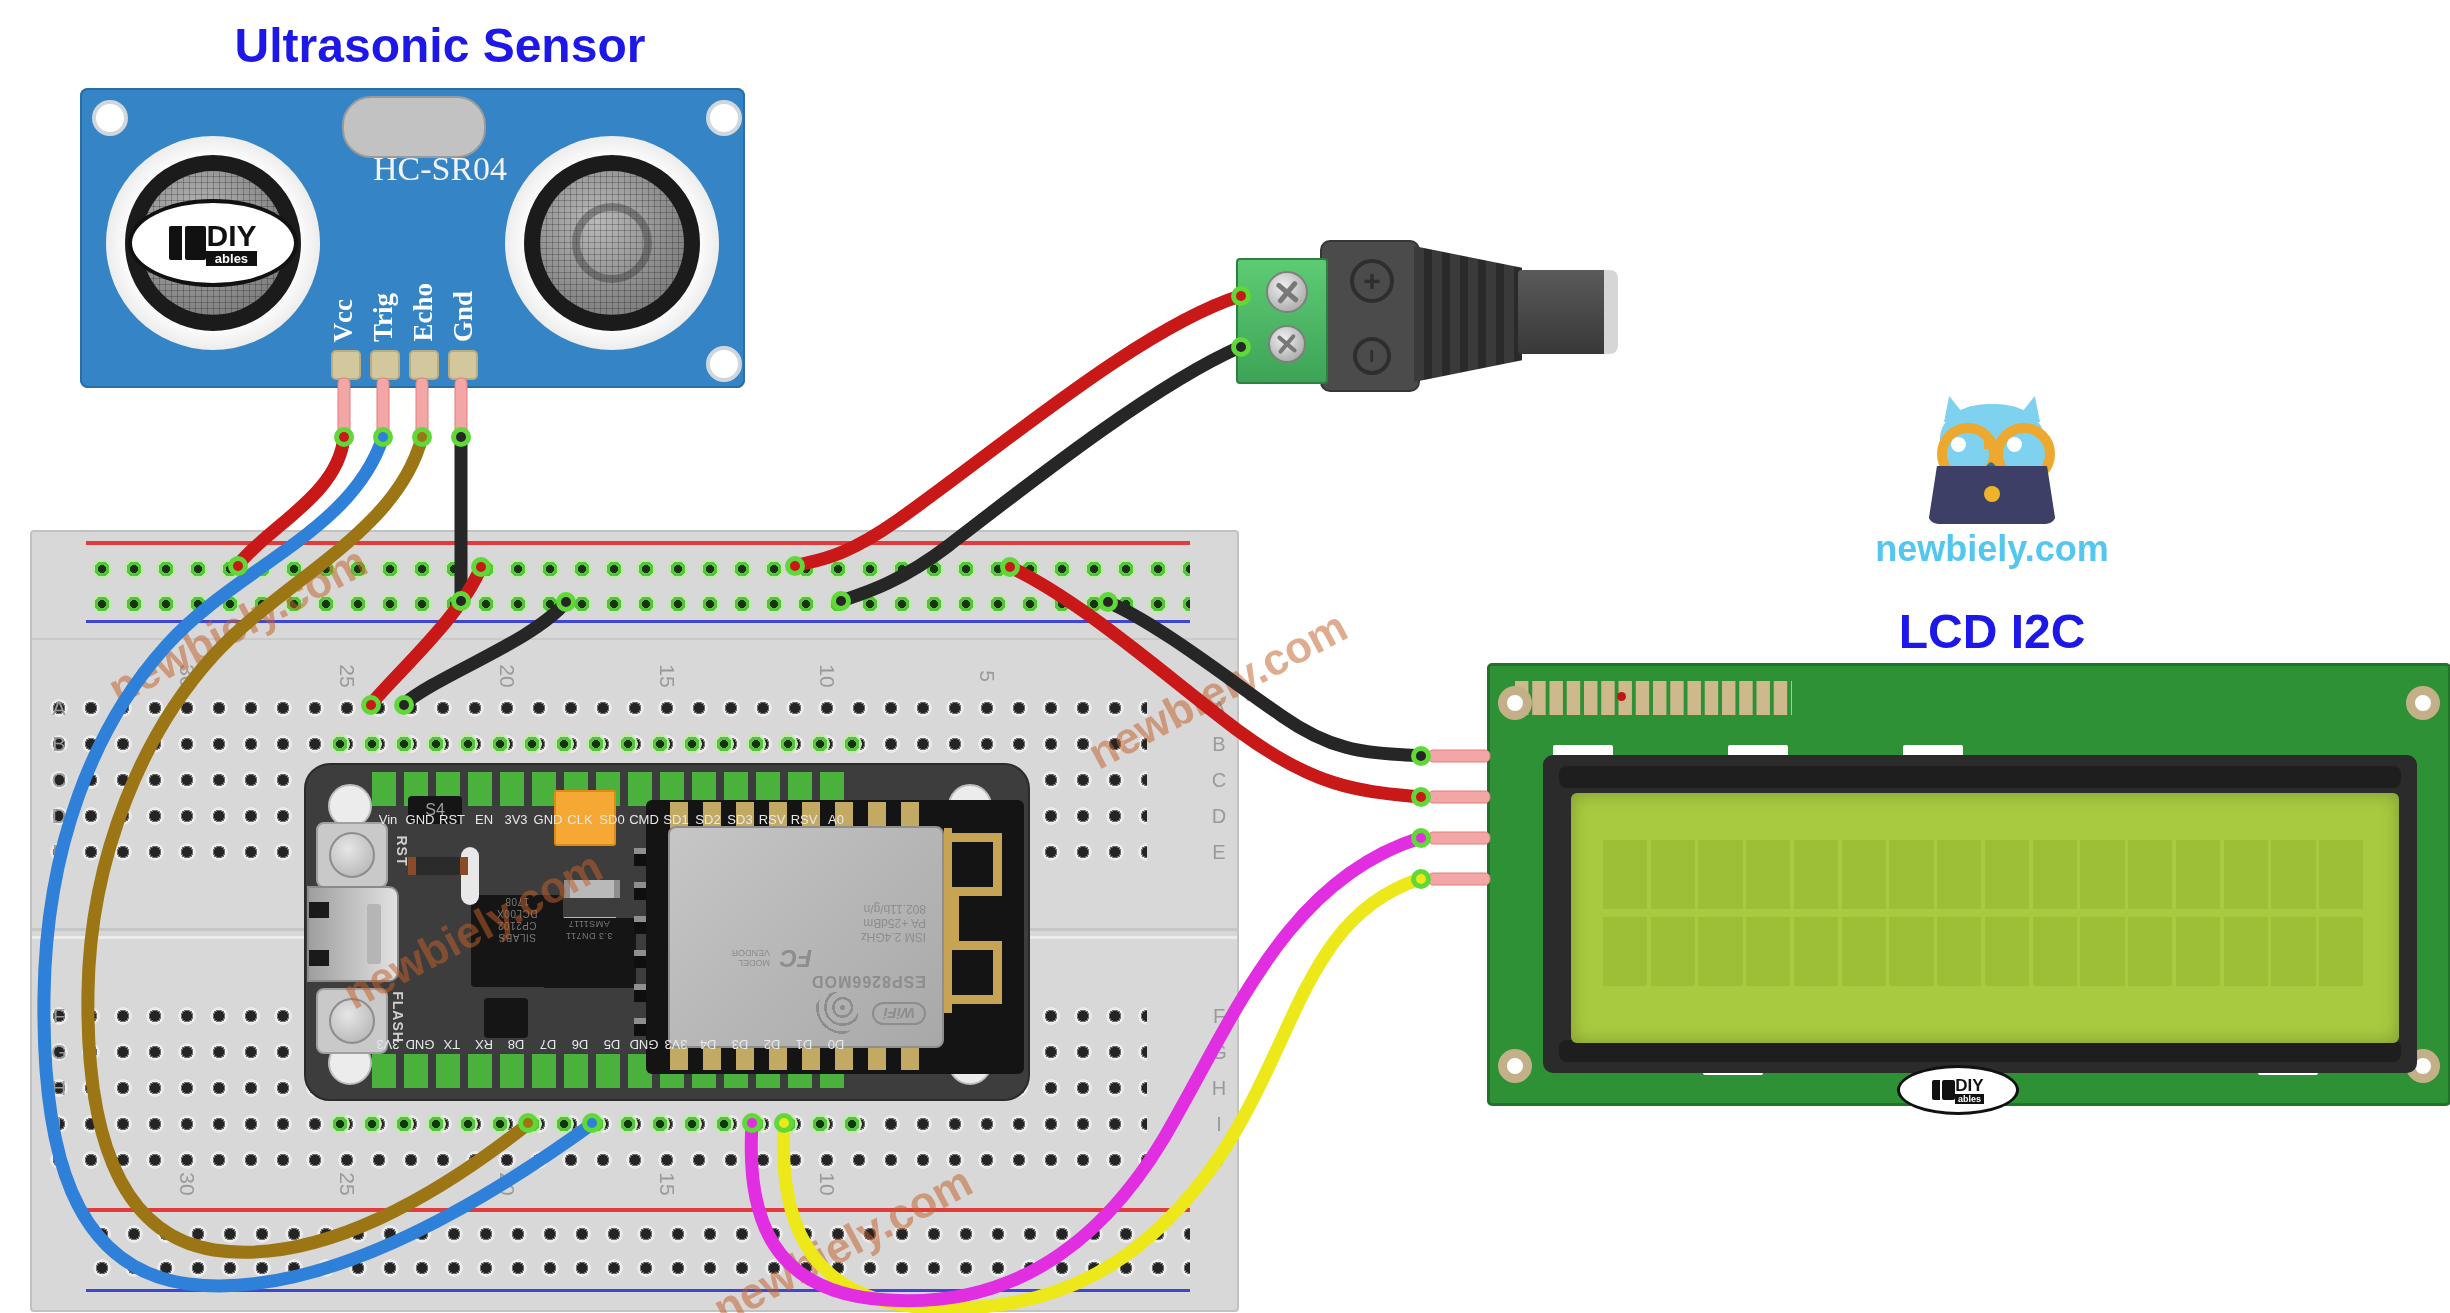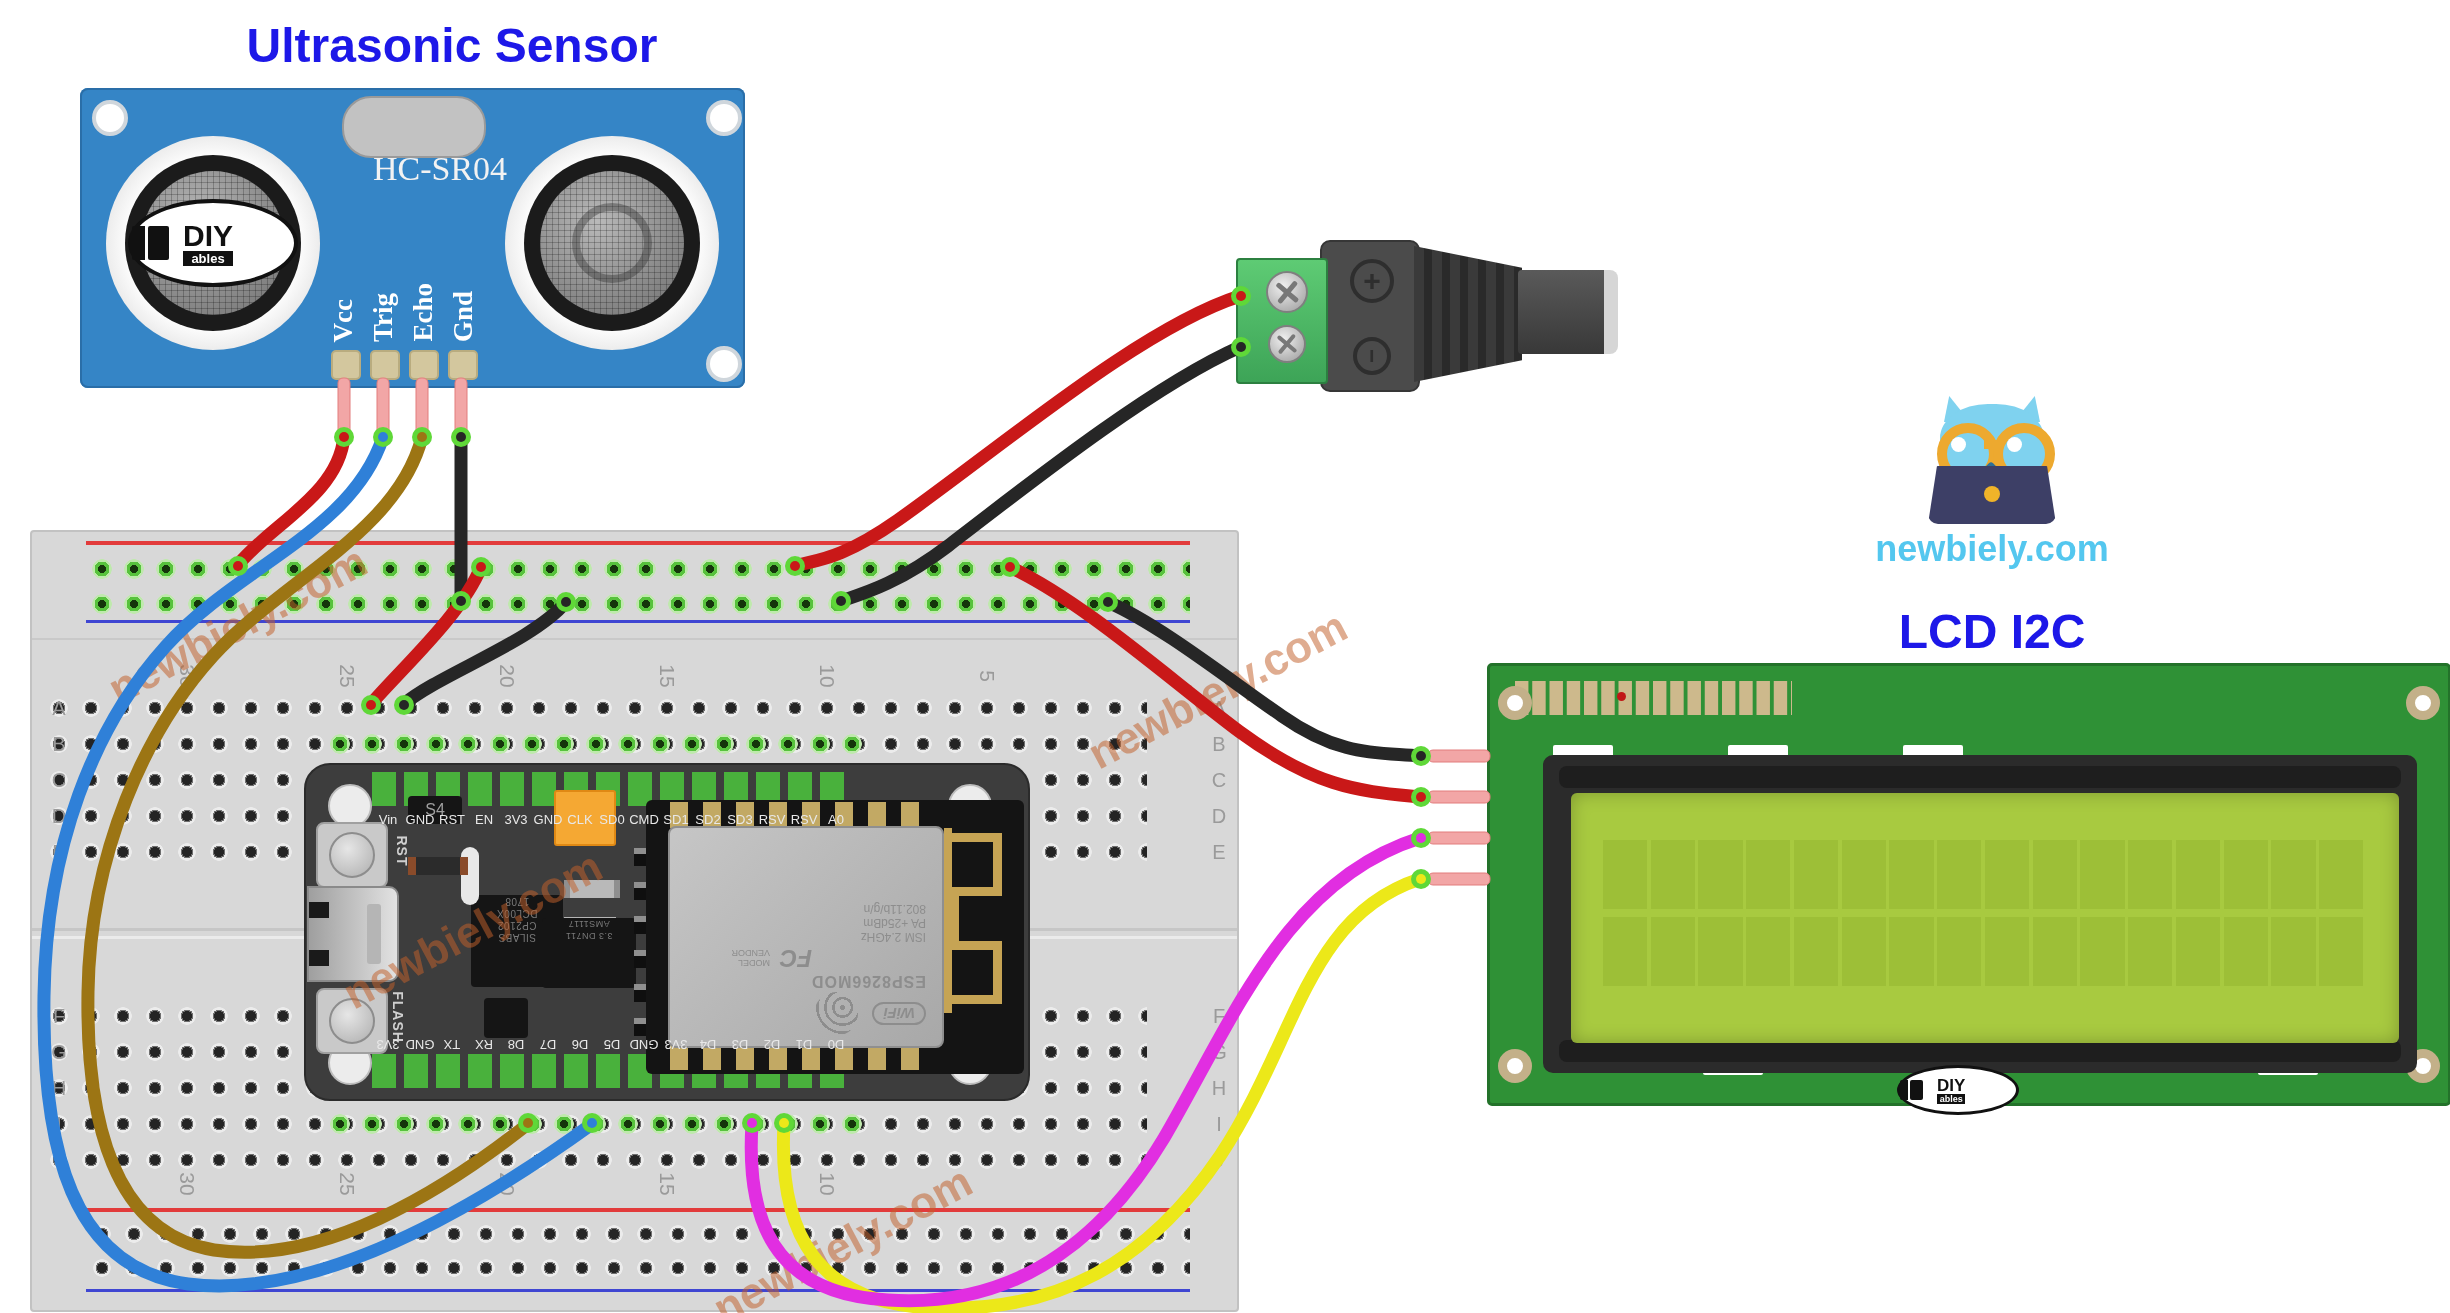--- a/index.html
+++ b/index.html
@@ -29,21 +29,21 @@
   .btn{background:#c9c9c9;border:2px solid #a0a0a0;border-radius:8px}
   .btncap{background:radial-gradient(circle at 40% 35%,#e6e6e6,#aeaeae);border:2px solid #8d8d8d;border-radius:50%}
   .btnlbl{color:#cfcfcf;font-size:14px;font-weight:bold;letter-spacing:1px;transform:rotate(90deg);transform-origin:center;white-space:nowrap}
   .chip{background:#151515;border-radius:4px}
   .chiptxt{transform:rotate(180deg);color:#7a7a7a;font-size:10px;text-align:center;line-height:12px;letter-spacing:.5px}
   .gold{background:#c6a454}
   
   .ring{border-radius:50%}
   .mesh{background:radial-gradient(circle at 40% 35%,#b9b9b9,#8e8e8e 55%,#707070);
         background-image:repeating-linear-gradient(0deg,rgba(0,0,0,.22) 0 1px,rgba(0,0,0,0) 1px 6px),repeating-linear-gradient(90deg,rgba(0,0,0,.22) 0 1px,rgba(0,0,0,0) 1px 6px),radial-gradient(circle at 40% 35%,#b9b9b9,#8e8e8e 55%,#707070)}
-  .diyoval{background:#fff;border:4px solid #111;border-radius:50%;display:flex;align-items:center;gap:14px}
+  .diyoval{background:#fff;border:4px solid #111;border-radius:50%;display:flex;align-items:center;justify-content:center;gap:0}
   .diy-glyph1{background:#111;border-radius:2px 0 0 2px}
   .diy-glyph2{background:#111;border-radius:2px}
   .diy-txt{font-weight:900;color:#111;line-height:1}
   .diy-ables{background:#111;color:#fff;font-weight:bold;text-align:center}
   .vlabels{display:flex}
   .vlabels>div{flex:1;display:flex;align-items:flex-end;justify-content:center}
   .vlabels span{writing-mode:vertical-rl;transform:rotate(180deg);font-family:"Liberation Serif",serif;font-weight:bold;font-size:27px;color:#fff}
   
   .lcdpads{background-image:repeating-linear-gradient(90deg,#cdb98c 0 13px,rgba(0,0,0,0) 13px 17.25px),radial-gradient(circle at 6.5px 17px,#6e1013 0 4.5px,rgba(0,0,0,0) 5px);background-size:17.25px 34px;background-repeat:repeat-x;height:34px}
   .cornerring{width:16px;height:16px;border:9px solid #c3b089;background:#fff;border-radius:50%}
@@ -56,21 +56,21 @@
   .screw::before,.screw::after{content:"";position:absolute;left:15%;top:44%;width:70%;height:12%;background:#787878;border-radius:2px}
   .screw::before{transform:rotate(40deg)}.screw::after{transform:rotate(-50deg)}
   svg{position:absolute;left:0;top:0;z-index:50;pointer-events:none}
   .z60{z-index:60}
 </style>
 </head>
 <body>
 
 <div id="stage">
 
-  <div class="abs title z60" style="left:152px;top:18px;width:600px">Ultrasonic Sensor</div>
+  <div class="abs title z60" style="left:140px;top:18px;width:600px">Ultrasonic Sensor</div>
   <div class="abs title z60" style="left:1692px;top:604px;width:600px">LCD I2C</div>
 
   <div class="abs bb" style="left:30px;top:530px;width:1205px;height:778px">
     <div class="abs rline" style="left:54px;top:9px;width:1104px"></div>
     <div class="abs hg" style="left:54px;top:26px;width:1104px"></div>
     <div class="abs hg" style="left:54px;top:61px;width:1104px"></div>
     <div class="abs bline" style="left:54px;top:88px;width:1104px"></div>
     <div class="abs" style="left:0;top:106px;width:1205px;height:2px;background:#c9c9c9"></div>
     <div class="abs nums" style="left:75px;top:132px">
 

